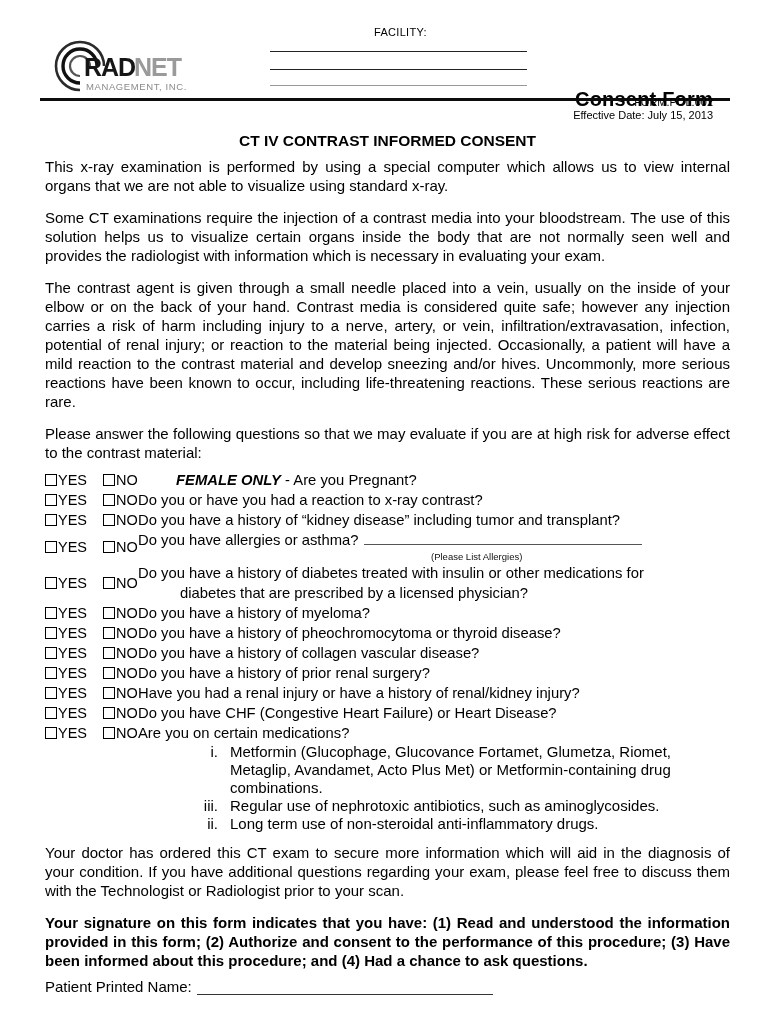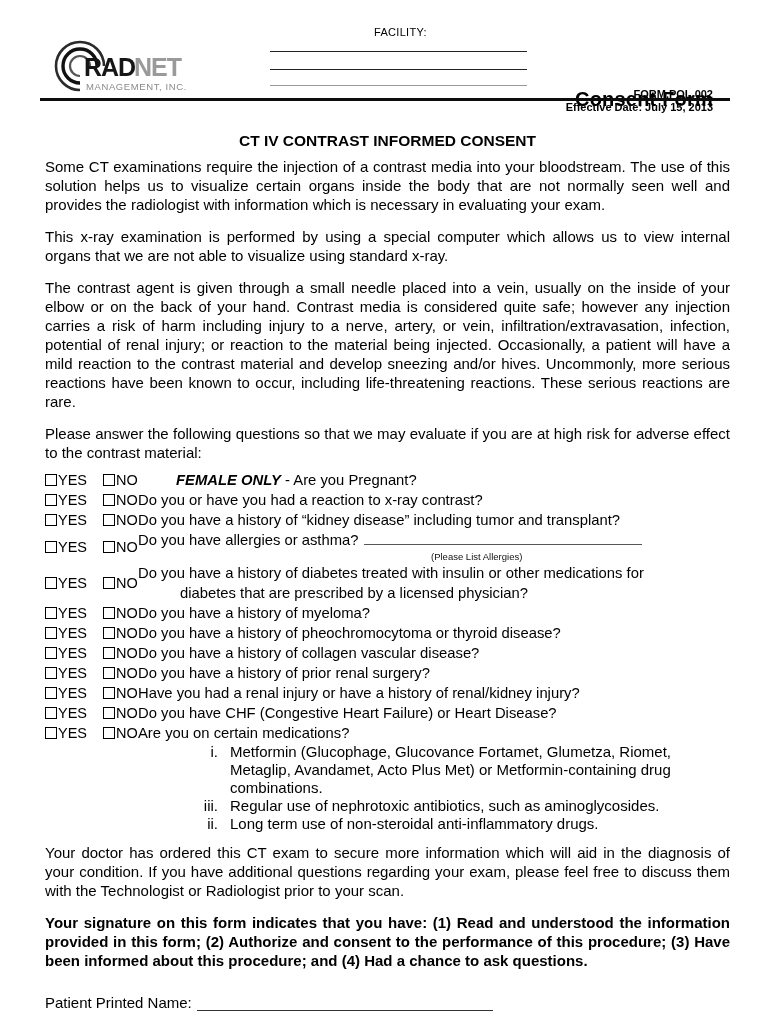--- a/index.html
+++ b/index.html
@@ -12,21 +12,21 @@
   
   .hdr{position:relative;height:128px;margin:0 -40px 0 -45px;}
   .facility-label{position:absolute;left:374px;top:26px;font-size:11px;letter-spacing:.3px;}
   .fac-line{position:absolute;left:270px;width:257px;border-bottom:1.6px solid #222;}
   .fac-line.l1{top:51px}
   .fac-line.l2{top:69px}
   .fac-line.l3{top:85px;border-bottom:1px solid #999}
   .logo{position:absolute;left:50px;top:32px;}
   .consent-title{position:absolute;right:57px;top:60px;font-size:20px;font-weight:bold;letter-spacing:.2px;margin-top:28px;}
   .hdr-rule{position:absolute;left:40px;top:98px;width:690px;height:3px;background:#0d0d0d;}
-  .form-meta{position:absolute;right:57px;top:88px;text-align:right;font-size:11px;font-weight:bold;line-height:13px;}
+  .form-meta{position:absolute;right:57px;top:96px;text-align:right;font-size:11px;font-weight:normal;line-height:13px;}
   
   .doc-title{text-align:center;font-weight:bold;font-size:15.5px;margin:4px 0 7px;}
   p.just{text-align:justify;line-height:19px;margin:0 0 13px;}
   
   #questions{margin:2px 0 10px;}
   .q-row{display:flex;align-items:center;line-height:20px;}
   .q-cell{flex:none;display:flex;align-items:baseline;}
   .q-cell.yes{width:58px;}
   .q-cell.no{width:35px;}
   .cb{width:10px;height:10px;border:1.7px solid #000;display:inline-block;flex:none;position:relative;top:1px;margin-right:1px;background:#fff;}
@@ -38,21 +38,21 @@
   .q-cont{margin-left:42px;}
   .med-row{display:flex;margin-left:107px;line-height:18px;}
   .med-num{width:66px;text-align:right;flex:none;}
   .med-text{margin-left:12px;width:500px;}
   
   .sig-statement{font-weight:bold;text-align:justify;line-height:19px;margin:0;}
   .sig-row{display:flex;align-items:flex-end;}
   .sig-left{display:flex;align-items:flex-end;width:432px;}
   .sig-row.printed .sig-left{width:448px;}
   .sig-label{white-space:nowrap;padding-right:5px;}
-  .sig-line{flex:1;border-bottom:1.4px solid #333;height:14px;} .mt24{margin-top:24px;}
+  .sig-line{flex:1;border-bottom:1.4px solid #333;height:14px;} .mt24{margin-top:8px;}
 </style>
 </head>
 <body>
 
 <div class="page">
 
   <div class="hdr">
     <div class="logo">
       <svg width="150" height="66" viewBox="0 0 150 66">
         <path d="M 30 58 A 24 24 0 1 1 54 34" fill="none" stroke="#2b2b2b" stroke-width="2.6"></path>
@@ -70,22 +70,22 @@
     <div class="consent-title">Consent Form</div>
     <div class="hdr-rule"></div>
     <div class="form-meta">
       <div>FORM.POL.002</div>
       <div>Effective Date: July 15, 2013</div>
     </div>
   </div>
 
   <div class="doc-title">CT IV CONTRAST INFORMED CONSENT</div>
 
+  <p class="just">This x-ray examination is performed by using a special computer which allows us to view internal organs that we are not able to visualize using standard x-ray.</p>
   <p class="just">Some CT examinations require the injection of a contrast media into your bloodstream.  The use of this solution helps us to visualize certain organs inside the body that are not normally seen well and provides the radiologist with information which is necessary in evaluating your exam.</p>
-  <p class="just">This x-ray examination is performed by using a special computer which allows us to view internal organs that we are not able to visualize using standard x-ray.</p>
   <p class="just">The contrast agent is given through a small needle placed into a vein, usually on the inside of your elbow or on the back of your hand.  Contrast media is considered quite safe; however any injection carries a risk of harm including injury to a nerve, artery, or vein, infiltration/extravasation, infection, potential of renal injury; or reaction to the material being injected.  Occasionally, a patient will have a mild reaction to the contrast material and develop sneezing and/or hives. Uncommonly, more serious reactions have been known to occur, including life-threatening reactions.  These serious reactions are rare.</p>
   <p class="just" style="margin-bottom:8px">Please answer the following questions so that we may evaluate if you are at high risk for adverse effect to the contrast material:</p>
 
   <div id="questions">
       <div class="q-row">
         <span class="q-cell yes">
           <span class="cb"></span>
           <span class="cb-lbl">YES</span>
         </span>
         <span class="q-cell no">

